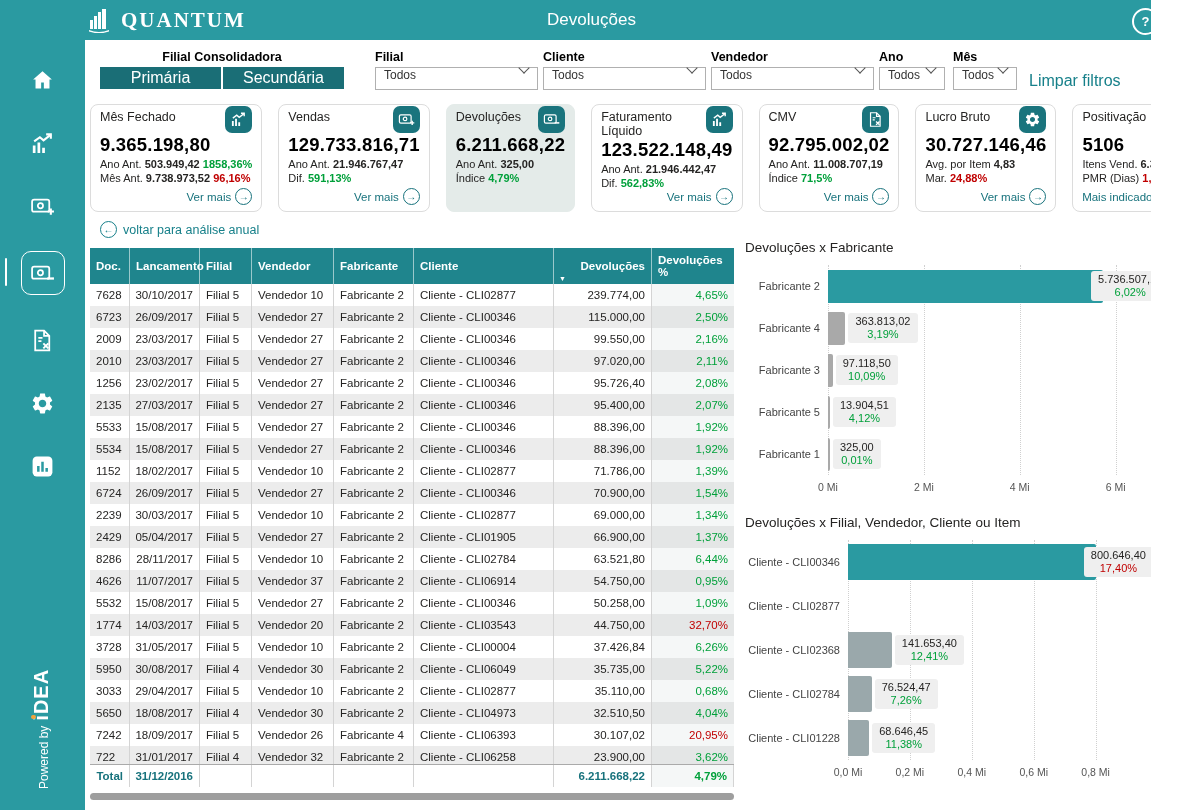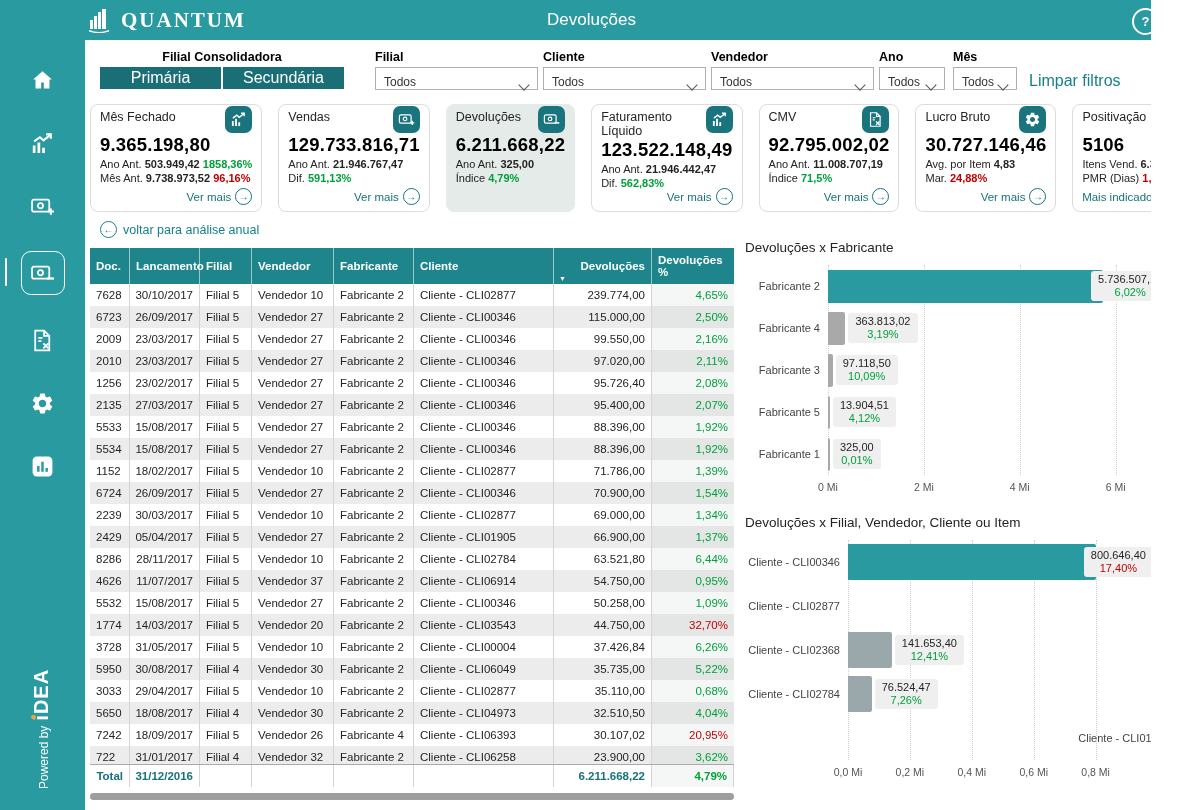--- a/index.html
+++ b/index.html
@@ -36,21 +36,21 @@
   
   .main{position:absolute;left:85px;top:40px;width:1098px;height:770px;background:#fff;}
 
   
   .filters{position:absolute;left:0;top:0;width:100%;height:60px;}
   .f-label{position:absolute;top:10px;font-size:12.5px;font-weight:600;color:#000;}
   .toggle{position:absolute;left:15px;top:27px;width:244px;height:22px;display:flex;gap:2px;}
   .toggle .opt{flex:1;background:#1a6e76;color:#fff;font-size:16px;display:flex;
                align-items:center;justify-content:center;}
   .dd{position:absolute;top:27px;height:23px;border:1px solid #b0b0b0;background:#fff;
-      display:flex;align-items:flex-end;justify-content:space-between;box-sizing:border-box;}
+      display:flex;align-items:flex-start;justify-content:space-between;box-sizing:border-box;}
   .dd .val{font-size:12px;color:#333;padding-left:8px;}
   .chev{width:7px;height:7px;border-right:1.5px solid #555;border-bottom:1.5px solid #555;
         transform:rotate(45deg);margin-right:9px;margin-top:-4px;}
   .clear-link{position:absolute;top:32px;font-size:16px;color:#17808a;cursor:pointer;}
 
   
   .cards{position:absolute;left:5px;top:64px;width:1088px;height:108px;display:flex;gap:16px;}
   .card{flex:1;border:1px solid #dcdcdc;border-radius:8px;background:#fff;box-sizing:border-box;
         padding:1px 9px 6px 9px;display:flex;flex-direction:column;position:relative;}
   .card.selected{background:#e4ebe9;border-color:#e4ebe9;}
@@ -707,20 +707,27 @@
               <div class="c-plot">
                 <div class="c-bar" style="width: max(7.17866%, 2px); height: 36px; background: rgb(154, 168, 171);"></div>
                 <div class="valbox">
                   <div class="v">76.524,47</div>
                   <div class="green">7,26%</div>
                 </div>
               </div>
             </div>
             <div class="c-row" style="height: 44px; justify-content: flex-end;">
               <div class="c-label" style="width: 103px;">Cliente - CLI01228</div>
+              <div class="c-plot">
+                <div class="c-bar" style="width: max(6.43963%, 2px); height: 36px; background: rgb(154, 168, 171);"></div>
+                <div class="valbox">
+                  <div class="v">68.646,45</div>
+                  <div class="green">11,38%</div>
+                </div>
+              </div>
             </div>
           </div>
           <div class="c-axis" style="margin-left: 103px;">
             <span class="tick" style="left: 0%;">0,0 Mi</span>
             <span class="tick" style="left: 18.7617%;">0,2 Mi</span>
             <span class="tick" style="left: 37.5235%;">0,4 Mi</span>
             <span class="tick" style="left: 56.2852%;">0,6 Mi</span>
             <span class="tick" style="left: 75.0469%;">0,8 Mi</span>
           </div>
         </div>

